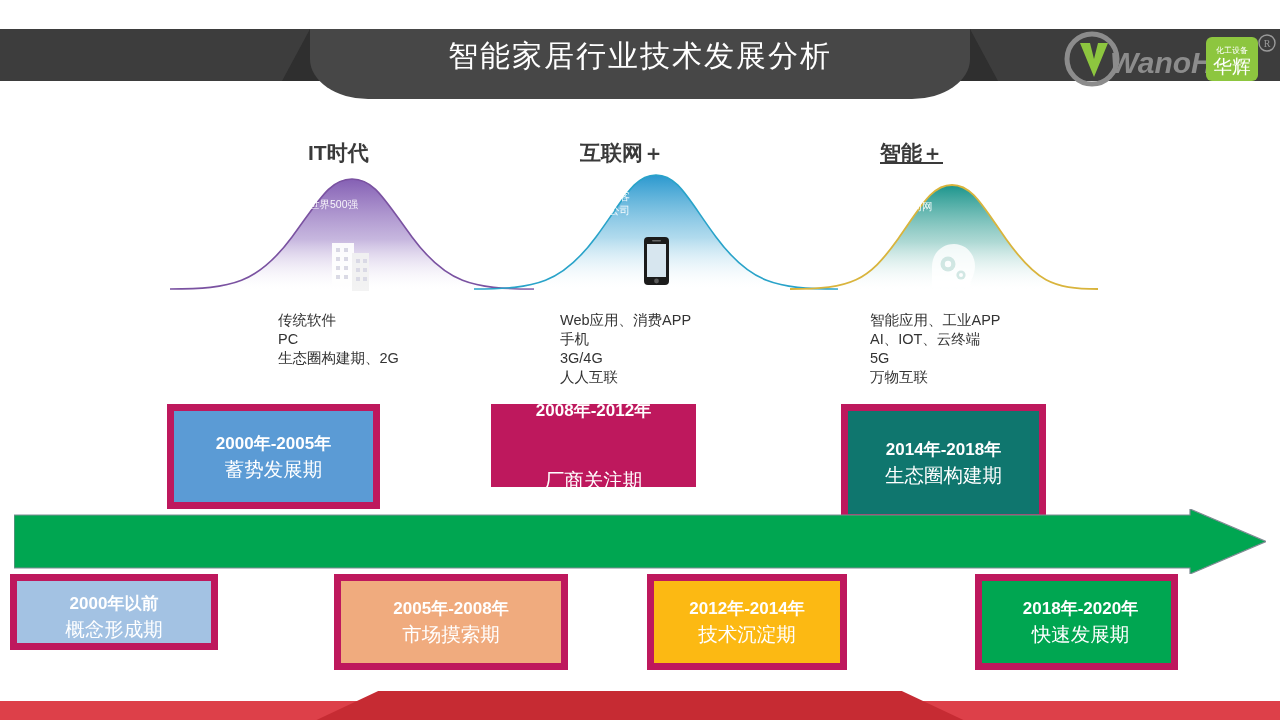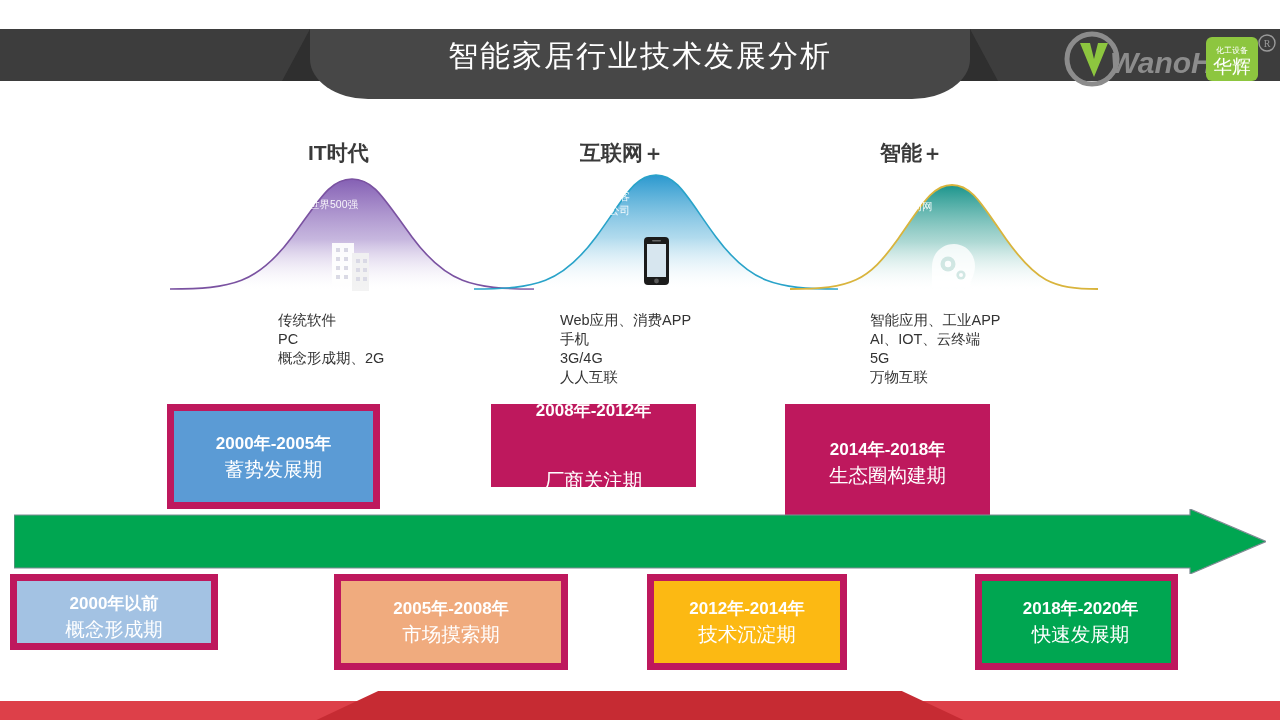--- a/index.html
+++ b/index.html
@@ -77,21 +77,21 @@
   .era-title {
     position: absolute;
     font-family: "Liberation Sans", "DejaVu Sans", sans-serif;
     font-size: 21px;
     font-weight: 600;
     color: #3a3a3a;
     white-space: nowrap;
   }
   .era-title.t1 { left: 308px; top: 32px; }
   .era-title.t2 { left: 580px; top: 32px; }
-  .era-title.t3 { left: 880px; top: 32px; }
+  .era-title.t3 { left: 880px; top: 32px; text-decoration: underline; }
 
   .peak-label {
     position: absolute;
     font-size: 10.5px;
     line-height: 14px;
     color: rgba(255,255,255,0.92);
     white-space: nowrap;
     text-align: center;
   }
   .peak-label.p1 { left: 309px; top: 90px; }
@@ -127,21 +127,21 @@
     font-size: 17px;
   }
   .tbox .ln2 {
     font-family: "Liberation Serif", "DejaVu Serif", serif;
     font-size: 19.5px;
   }
 
   
   .tb-top1 { left: 167px; top: 375px; width: 213px; height: 105px; background: #5b9bd5; }
   .tb-top2 { left: 491px; top: 375px; width: 205px; height: 83px; background: #be185d; gap: 44px; }
-  .tb-top3 { left: 785px; top: 375px; width: 205px; height: 117px; background: #be185d; }
+  .tb-top3 { left: 841px; top: 375px; width: 205px; height: 117px; background: #0f766e; }
 
   
   .tb-bot1 { left: 10px;  top: 545px; width: 208px; height: 76px; background: #a3c2e3; justify-content: flex-end; }
   .tb-bot2 { left: 334px; top: 545px; width: 234px; height: 96px; background: #f0ab7e; }
   .tb-bot3 { left: 647px; top: 545px; width: 200px; height: 96px; background: #fcb913; }
   .tb-bot4 { left: 975px; top: 545px; width: 203px; height: 96px; background: #00a651; padding-left: 8px; }
 
   
   .arrow-wrap {
     position: absolute;
@@ -283,21 +283,21 @@
     <div class="peak-label p1">世界500强</div>
     <div class="peak-label p2">
       <div>技术极客</div>
       <div>创业公司</div>
     </div>
     <div class="peak-label p3">智能协同网</div>
 
     <div class="era-body b1">
       <div>传统软件</div>
       <div>PC</div>
-      <div>概念形成期、2G</div>
+      <div>生态圈构建期、2G</div>
     </div>
     <div class="era-body b2">
       <div>Web应用、消费APP</div>
       <div>手机</div>
       <div>3G/4G</div>
       <div>人人互联</div>
     </div>
     <div class="era-body b3">
       <div>智能应用、工业APP</div>
       <div>AI、IOT、云终端</div>

